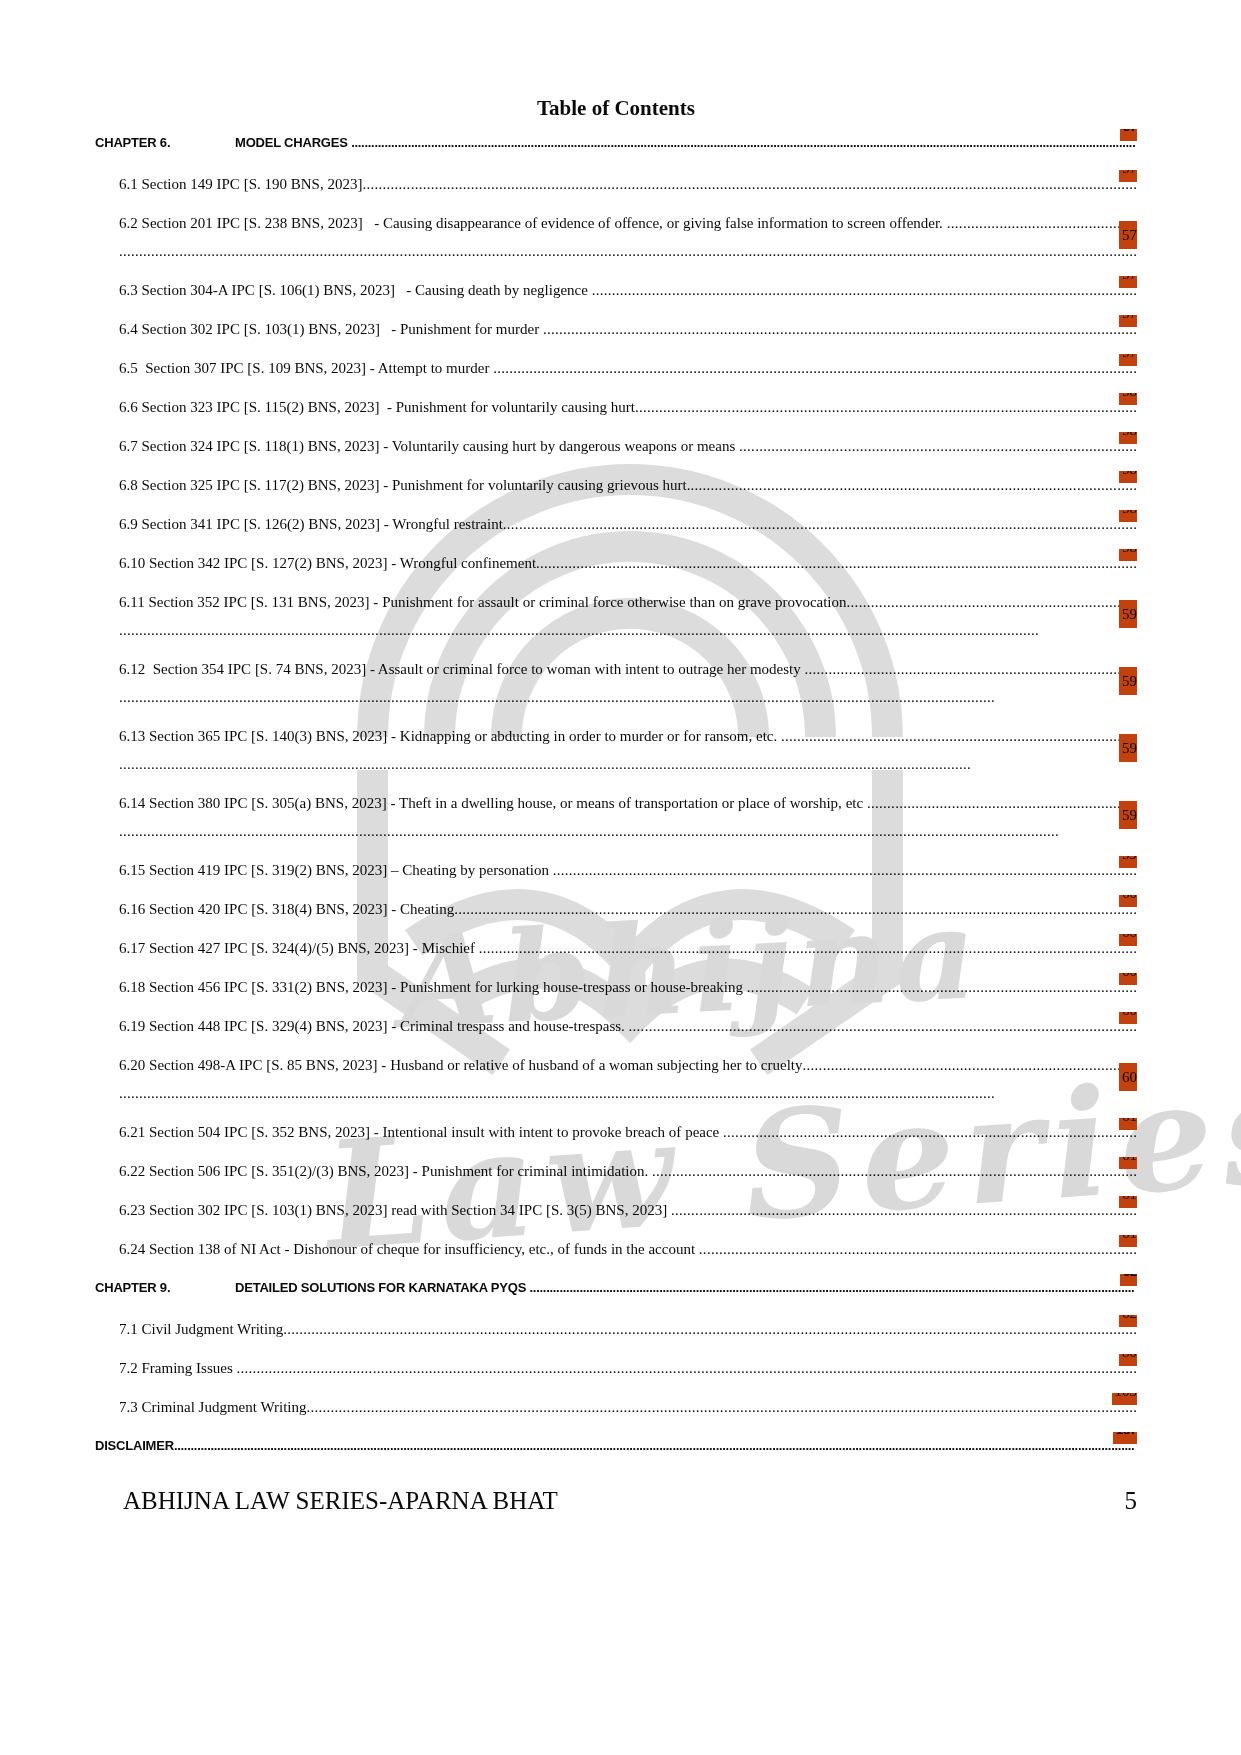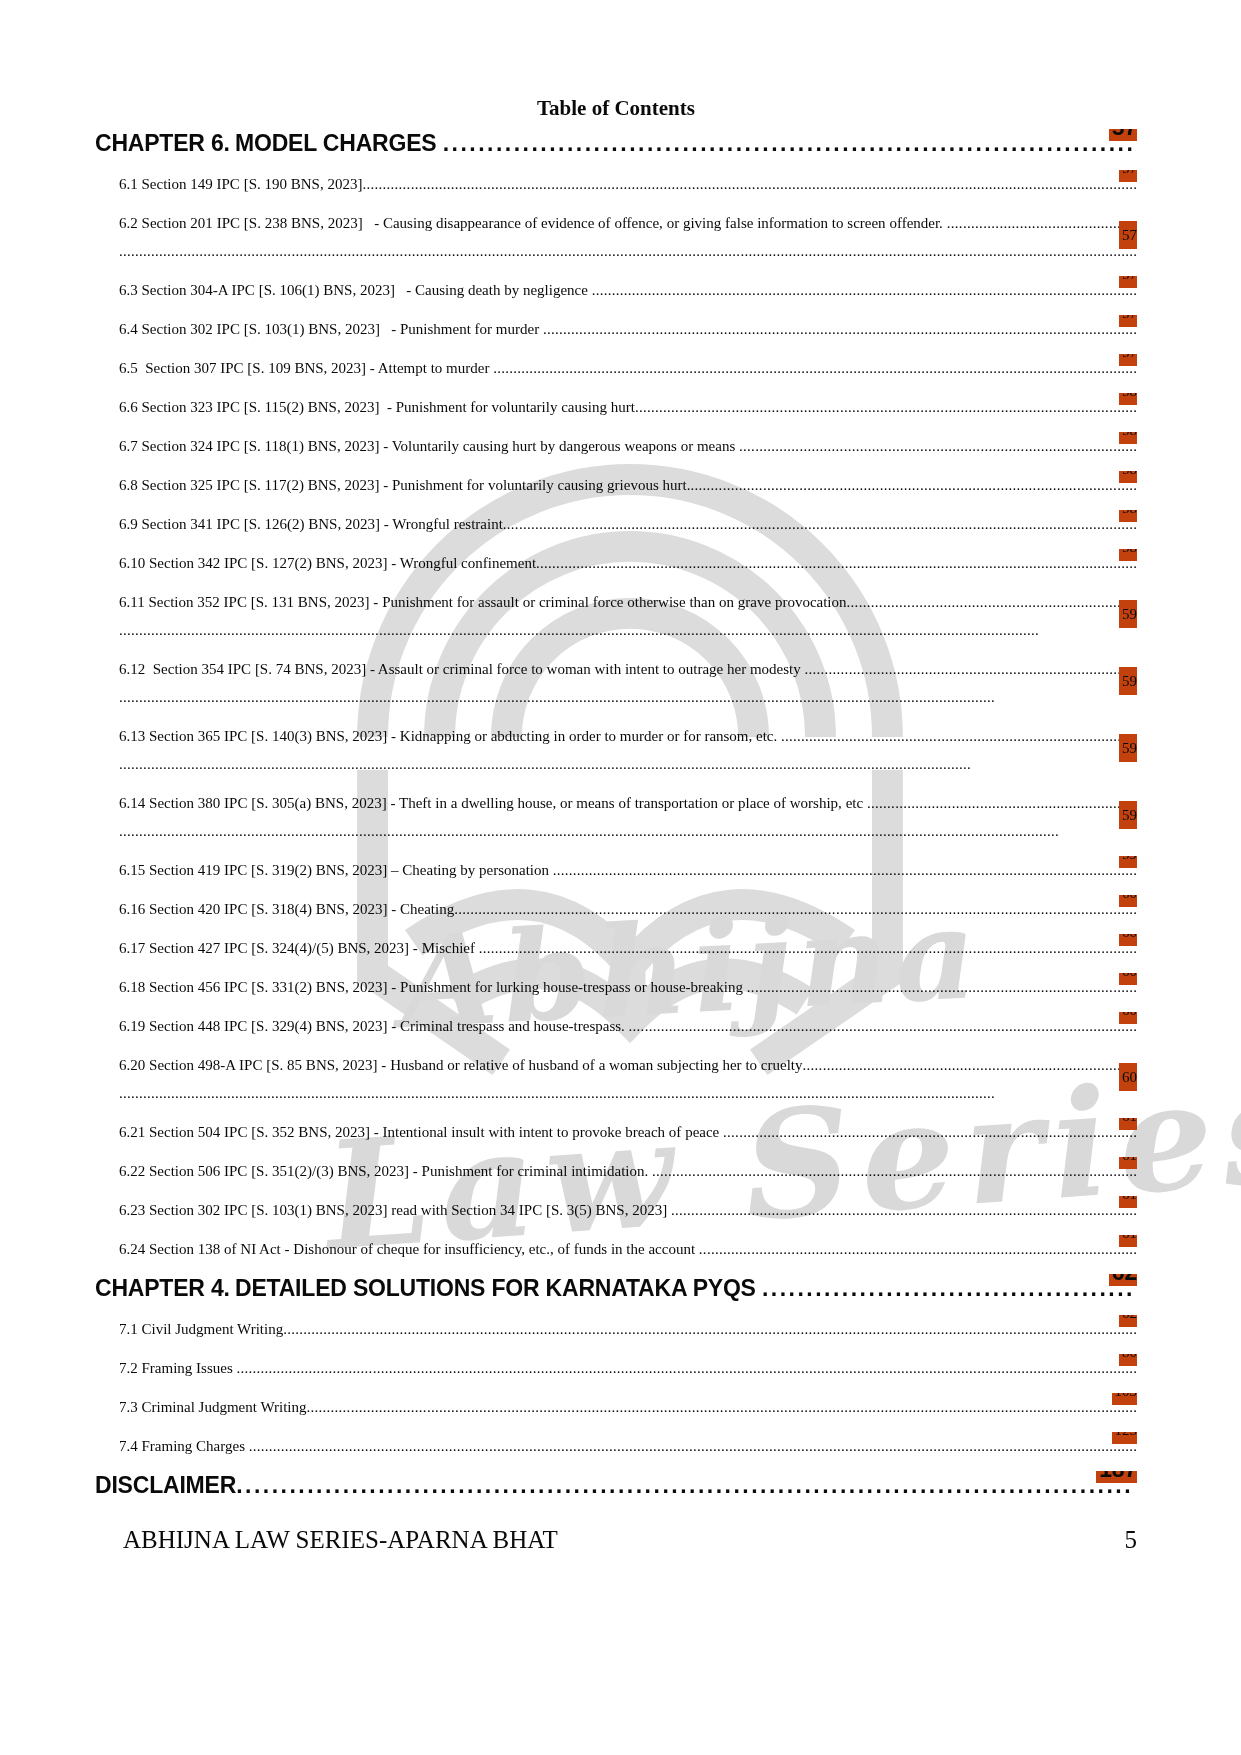--- a/index.html
+++ b/index.html
@@ -54,21 +54,21 @@
   .row .pg{
     position:absolute;right:0;bottom:16px;
     background:#c2410c;
     padding-left:3px;
     line-height:28px;
   }
   .row.section{margin-left:24px;width:1018px;}
   .row.chapter,.row.disclaimer{
     font-family:"Liberation Sans",sans-serif;
     font-weight:bold;
-    font-size:23px;
+    font-size:13px;
     letter-spacing:-0.2px;
     text-align:left;
     margin-top:4px;margin-bottom:13px;
   }
   .row .label{display:none;}
   .row.chapter .label{display:inline-block;width:140px;}
   
   .footer{
     display:flex;
     justify-content:space-between;
@@ -150,29 +150,28 @@
         <div class="row section l2"><span class="t">6.20 Section 498-A IPC [S. 85 BNS, 2023] - Husband or relative of husband of a woman subjecting her to cruelty</span><span class="pg">60</span></div>
 
         <div class="row section l1"><span class="t">6.21 Section 504 IPC [S. 352 BNS, 2023] - Intentional insult with intent to provoke breach of peace </span><span class="pg">61</span></div>
 
         <div class="row section l1"><span class="t">6.22 Section 506 IPC [S. 351(2)/(3) BNS, 2023] - Punishment for criminal intimidation. </span><span class="pg">61</span></div>
 
         <div class="row section l1"><span class="t">6.23 Section 302 IPC [S. 103(1) BNS, 2023] read with Section 34 IPC [S. 3(5) BNS, 2023] </span><span class="pg">61</span></div>
 
         <div class="row section l1"><span class="t">6.24 Section 138 of NI Act - Dishonour of cheque for insufficiency, etc., of funds in the account </span><span class="pg">61</span></div>
 
-        <div class="row chapter l1"><span class="label">CHAPTER 4.</span><span class="t">DETAILED SOLUTIONS FOR KARNATAKA PYQS </span><span class="pg">62</span></div>
+        <div class="row chapter l1"><span class="label">CHAPTER 9.</span><span class="t">DETAILED SOLUTIONS FOR KARNATAKA PYQS </span><span class="pg">62</span></div>
 
         <div class="row section l1"><span class="t">7.1 Civil Judgment Writing</span><span class="pg">62</span></div>
 
         <div class="row section l1"><span class="t">7.2 Framing Issues </span><span class="pg">80</span></div>
 
         <div class="row section l1"><span class="t">7.3 Criminal Judgment Writing</span><span class="pg">103</span></div>
 
-        <div class="row section l1"><span class="t">7.4 Framing Charges </span><span class="pg">125</span></div>
 
         <div class="row disclaimer l1"><span class="t">DISCLAIMER</span><span class="pg">187</span></div>
       </div>
 
     <div class="footer">
       <span class="left">ABHIJNA LAW SERIES-APARNA BHAT</span>
       <span class="right">5</span>
     </div>
   </div>
 

